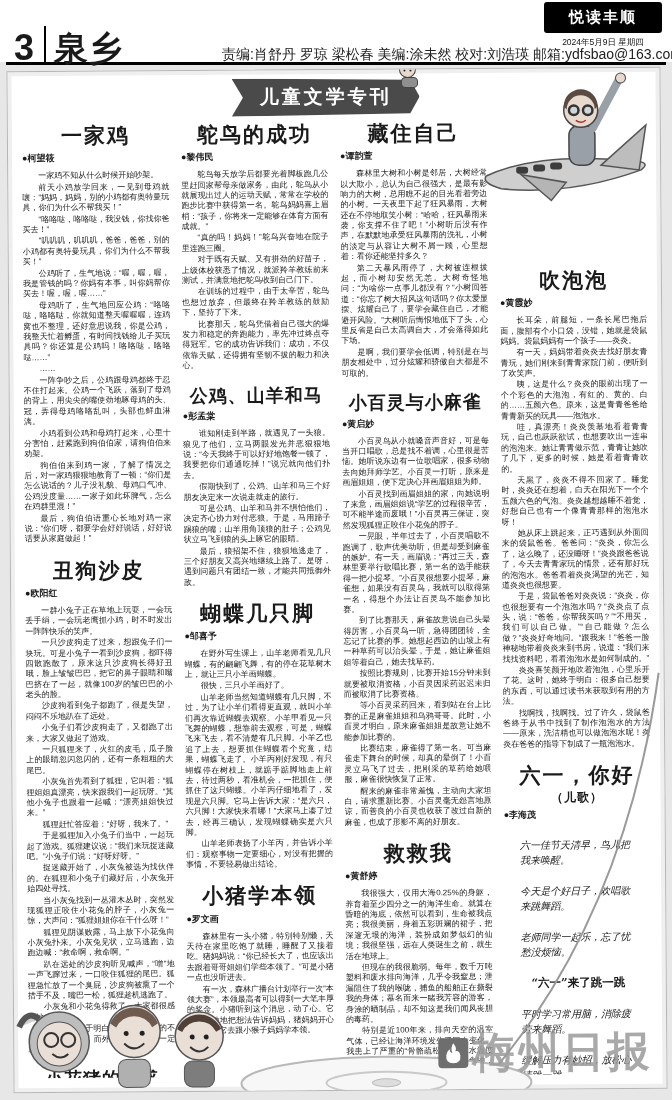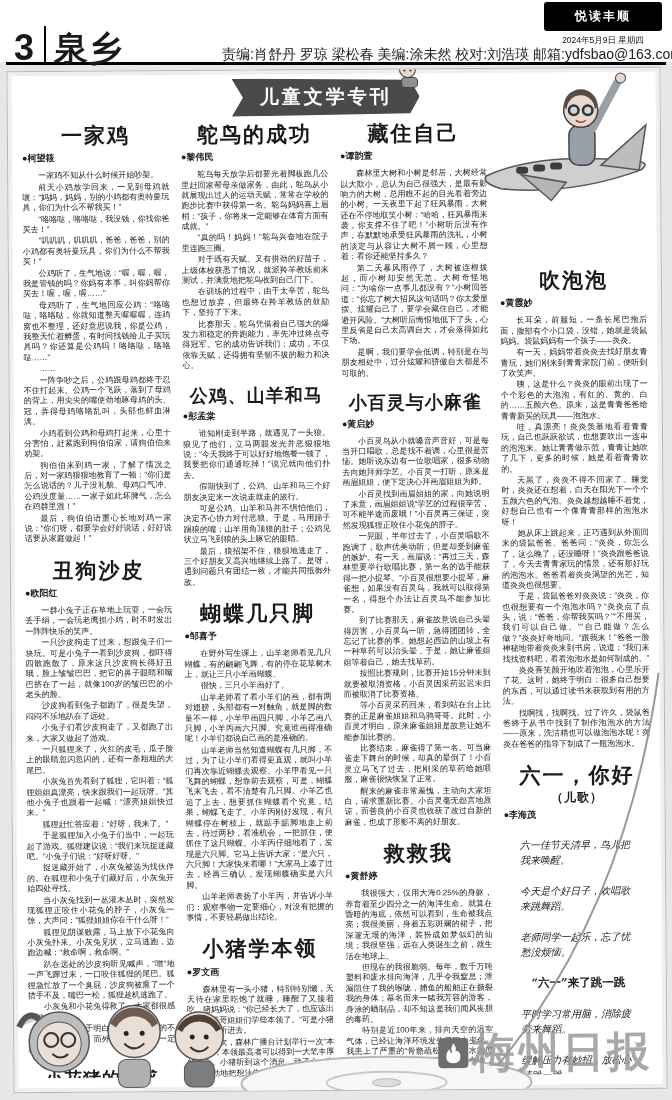--- a/index.html
+++ b/index.html
@@ -8,21 +8,21 @@
     font-family:"Liberation Sans","DejaVu Sans",sans-serif;color:#1a1a1a;
   }
   
   .header{position:relative;height:62px;background:#fff;}
   .header-left{position:absolute;left:14px;top:26px;display:flex;align-items:flex-end;}
   .pageno{font-size:36px;font-weight:bold;line-height:.85;}
   .vbar{width:2px;height:38px;background:#000;margin:0 8px 0 10px;}
   .section-name{font-size:34px;font-weight:bold;line-height:.9;font-family:"DejaVu Serif","Liberation Serif",serif;}
   .eds{position:absolute;left:222px;top:46px;font-size:14px;color:#222;white-space:nowrap;}
   .masthead{position:absolute;right:10px;top:2px;width:118px;text-align:center;}
-  .masthead-box{background:#000;color:#fff;font-weight:bold;font-size:12px;letter-spacing:2px;padding:6px 20px;border-radius:3px;}
+  .masthead-box{background:#000;color:#fff;font-weight:bold;font-size:15px;letter-spacing:2px;padding:6px 20px;border-radius:3px;}
   .dateline{font-size:8.5px;margin-top:4px;color:#111;}
   .rule{margin:0 6px;border-top:3px solid #000;}
   
   .sheet{
     position:relative;margin:4px 8px 0 10px;height:1020px;background:#fff;
     border:1px solid #b5b5b5;transform:rotate(-0.4deg);overflow:hidden;
     box-shadow:0 0 0 4px #efefef inset;
   }
   .banner{
     position:absolute;top:8px;left:224px;z-index:5;background:#4a4a4a;color:#fff;
@@ -173,21 +173,20 @@
             <p class="para">可是公鸡、山羊和马并不惧怕他们，决定齐心协力对付恶狼。于是，马用蹄子踢狼的嘴；山羊用角顶狼的肚子；公鸡见状立马飞到狼的头上啄它的眼睛。</p>
             <p class="para">最后，狼招架不住，狼狈地逃走了，三个好朋友又高兴地继续上路了。是呀，遇到问题只有团结一致，才能共同抵御外敌。</p>
           </div>
       </section>
       <section class="article">
         <h2 class="headline">蝴蝶几只脚</h2>
         <div class="author">●邹喜予</div>
         <div>
             <p class="para">在野外写生课上，山羊老师看见几只蝴蝶，有的翩翩飞舞，有的停在花草树木上，就让三只小羊画蝴蝶。</p>
             <p class="para">很快，三只小羊画好了。</p>
-            <p class="para">山羊老师看了看小羊们的画，都有两对翅膀，头部都有一对触角，就是脚的数量不一样，小羊甲画四只脚，小羊乙画八只脚，小羊丙画六只脚。究竟谁画得准确呢！小羊们都说自己画的是准确的。</p>
             <p class="para">山羊老师当然知道蝴蝶有几只脚，不过，为了让小羊们看得更直观，就叫小羊们再次靠近蝴蝶去观察。小羊甲看见一只飞舞的蝴蝶，想靠前去观察，可是，蝴蝶飞来飞去，看不清楚有几只脚。小羊乙也追了上去，想要抓住蝴蝶看个究竟，结果，蝴蝶飞走了。小羊丙刚好发现，有只蝴蝶停在树枝上，就踮手踮脚地走上前去，待过两秒，看准机会，一把抓住，便抓住了这只蝴蝶。小羊丙仔细地看了，发现是六只脚。它马上告诉大家：“是六只，六只脚！大家快来看哪！”大家马上凑了过去，经再三确认，发现蝴蝶确实是六只脚。</p>
             <p class="para">山羊老师表扬了小羊丙，并告诉小羊们：观察事物一定要细心，对没有把握的事情，不要轻易做出结论。</p>
           </div>
       </section>
       <section class="article">
         <h2 class="headline">小猪学本领</h2>
         <div class="author">●罗文画</div>
         <div>
             <p class="para">森林里有一头小猪，特别特别懒，天天待在家里吃饱了就睡，睡醒了又接着吃。猪妈妈说：“你已经长大了，也应该出去跟着哥哥姐姐们学些本领了。”可是小猪一点也没听进去。</p>
             <p class="para">有一次，森林广播台计划举行一次“本领大赛”，本领最高者可以得到一大笔丰厚的奖金。小猪听到这个消息，动了心。它兴致勃勃地把想法告诉妈妈，猪妈妈开心极了，叫它去跟小猴子妈妈学本领。</p>

